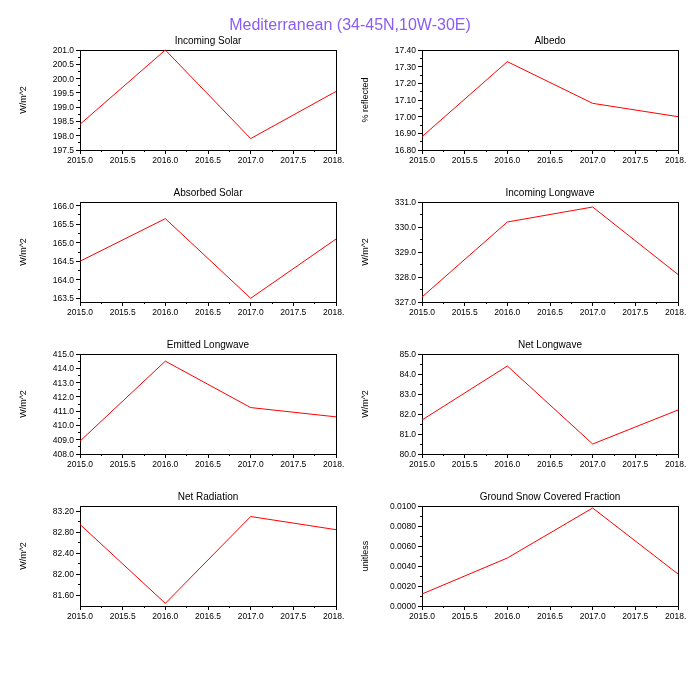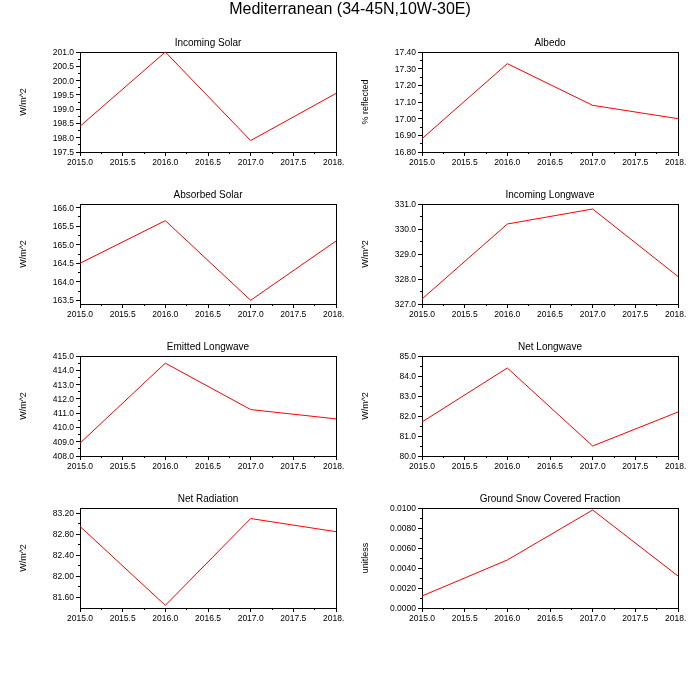--- a/index.html
+++ b/index.html
@@ -4,23 +4,23 @@
 <style>
   * { box-sizing: border-box; }
   html, body { margin: 0; padding: 0; }
   body {
     width: 700px; height: 700px;
     background: #ffffff;
     font-family: "Liberation Sans", sans-serif;
     color: #000;
   }
   .figure { width: 700px; height: 700px; position: relative; overflow: hidden; }
-  .main-title { padding-top: 0; text-align: center; font-size: 16px; color: #000000; }
+  .main-title { padding-top: 16px; text-align: center; font-size: 16px; color: #8b5cf6; }
   .grid {
-    margin-top: 18px;
+    margin-top: 0;
     display: grid;
     grid-template-columns: 330px 330px;
     column-gap: 12px;
     row-gap: 6px;
     justify-content: center;
   }
   svg text { font-family: "Liberation Sans", sans-serif; fill: #000; }
   .sub-title { font-size: 10px; }
   .axis-ylabel { font-size: 9px; }
   .legend { margin-top: 2px; display: flex; flex-direction: column; align-items: center; gap: 9px; }

